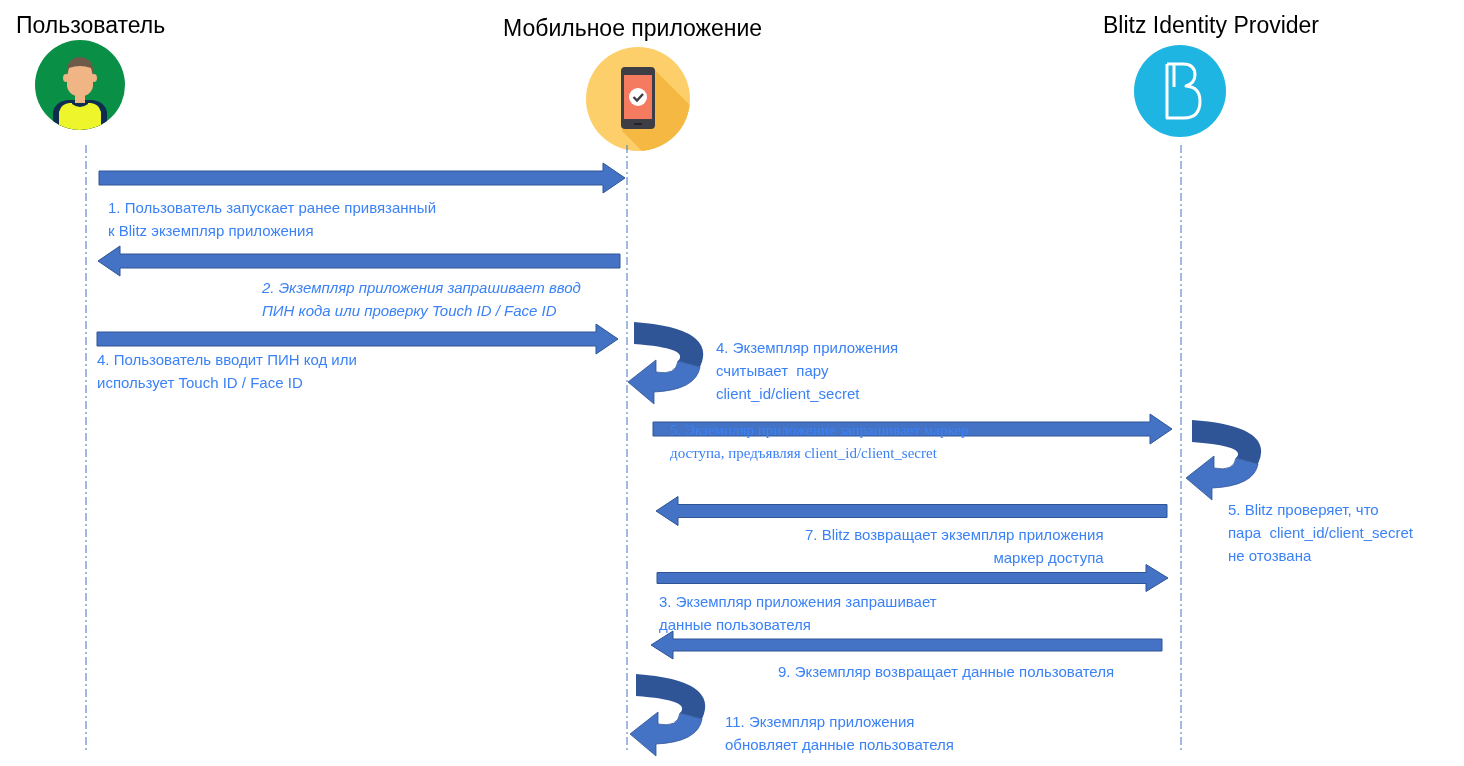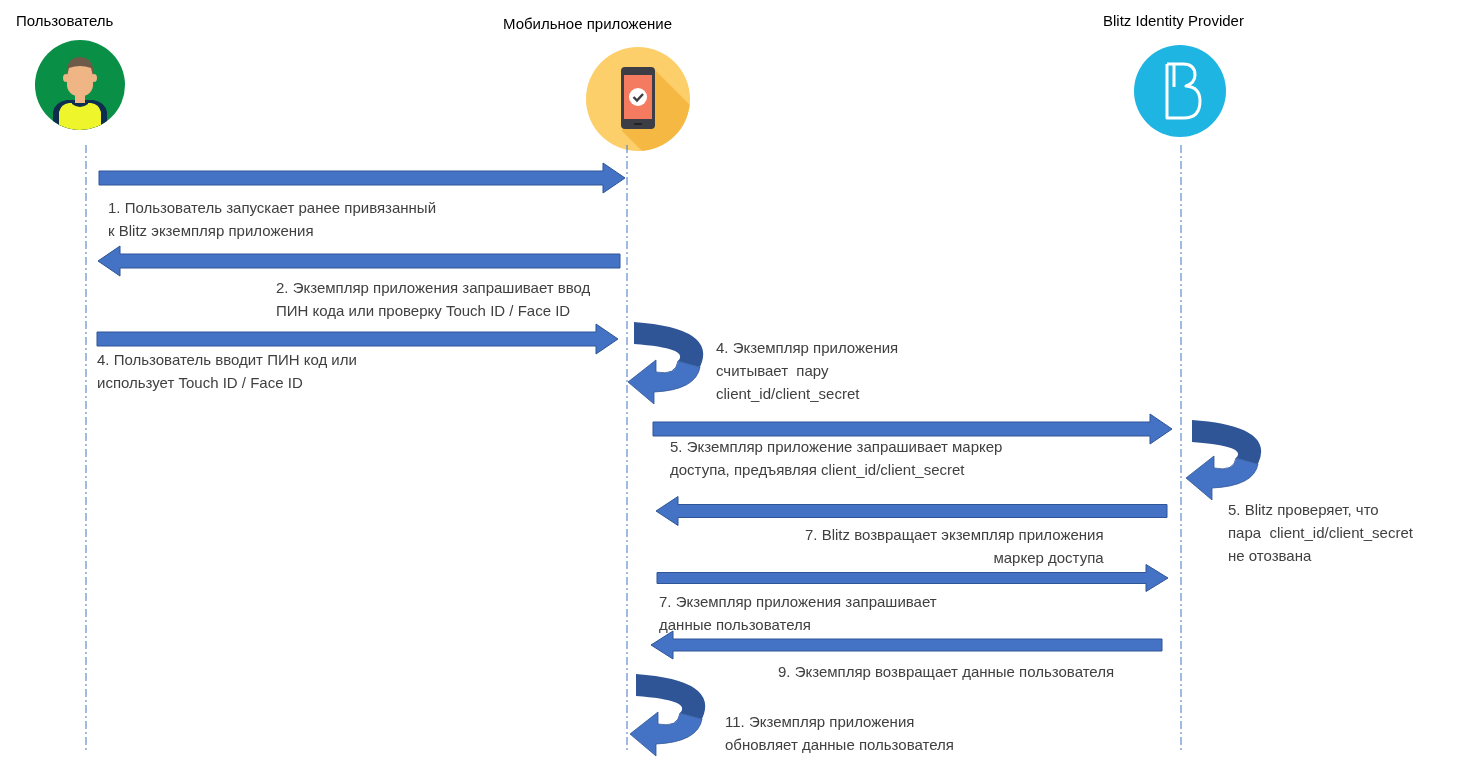--- a/index.html
+++ b/index.html
@@ -1,19 +1,19 @@
 <!DOCTYPE html>
 <html><head>
 <meta charset="utf-8">
 <style>
   html, body { margin: 0; padding: 0; background: #ffffff; }
   body { width: 1464px; height: 766px; position: relative; overflow: hidden;
          font-family: "Liberation Sans", "DejaVu Sans", sans-serif; color: #000; }
-  .title { position: absolute; font-size: 15px; white-space: nowrap; }
-  .label { position: absolute; font-size: 15px; line-height: 23px; white-space: pre; color: #404040; }
+  .title { position: absolute; font-size: 23px; white-space: nowrap; }
+  .label { position: absolute; font-size: 15px; line-height: 23px; white-space: pre; color: #3b82f6; }
   svg#canvas { position: absolute; left: 0; top: 0; }
   .icon { position: absolute; }
 </style>
 </head>
 <body>
 
 <div class="title" style="left:16px; top:12px;">Пользователь</div>
 <div class="title" style="left:503px; top:15px;">Мобильное приложение</div>
 <div class="title" style="left:1084px; top:12px;margin-left:19px;">Blitz Identity Provider</div>
 
@@ -83,31 +83,31 @@
       <polygon points="1162,639 673,639 673,631 651,645 673,659 673,651 1162,651" fill="#4472c4" stroke="#2f5597" stroke-width="1"></polygon>
       <g>
         <path d="M636 674 Q720 680 702 719 L680 713 Q692 700 636 696 Z" fill="#2f5597"></path>
         <path d="M702 719 Q698 742 656 744 L656 756 L630 734 L658 712 L658 724 Q678 728 680 713 Z" fill="#4472c4" stroke="#2f5597" stroke-width="0.8"></path>
       </g>
     </g>
 </svg>
 
 <div class="label" style="left:108px; top:196px;">1. Пользователь запускает ранее привязанный
 к Blitz экземпляр приложения</div>
-<div class="label" style="left:276px; top:276px;">2. Экземпляр приложения запрашивает ввод
+<div class="label" style="left:262px; top:276px;font-style:italic;">2. Экземпляр приложения запрашивает ввод
 ПИН кода или проверку Touch ID / Face ID</div>
 <div class="label" style="left:97px;  top:348px;">4. Пользователь вводит ПИН код или
 использует Touch ID / Face ID</div>
 <div class="label" style="left:716px; top:336px;">4. Экземпляр приложения
 считывает  пару
 client_id/client_secret</div>
-<div class="label" style="left:670px; top:435px;">5. Экземпляр приложение запрашивает маркер
+<div class="label" style="left:670px; top:419px;font-family:Liberation Serif, serif;">5. Экземпляр приложение запрашивает маркер
 доступа, предъявляя client_id/client_secret</div>
 <div class="label" style="left:1228px; top:498px;">5. Blitz проверяет, что
 пара  client_id/client_secret
 не отозвана</div>
 <div class="label" style="left:805px; top:523px;text-align:right;">7. Blitz возвращает экземпляр приложения
 маркер доступа</div>
-<div class="label" style="left:659px; top:590px;">7. Экземпляр приложения запрашивает
+<div class="label" style="left:659px; top:590px;">3. Экземпляр приложения запрашивает
 данные пользователя</div>
 <div class="label" style="left:758px; top:660px;margin-left:20px;">9. Экземпляр возвращает данные пользователя</div>
 <div class="label" style="left:725px; top:710px;">11. Экземпляр приложения
 обновляет данные пользователя</div>
 
 </body></html>

